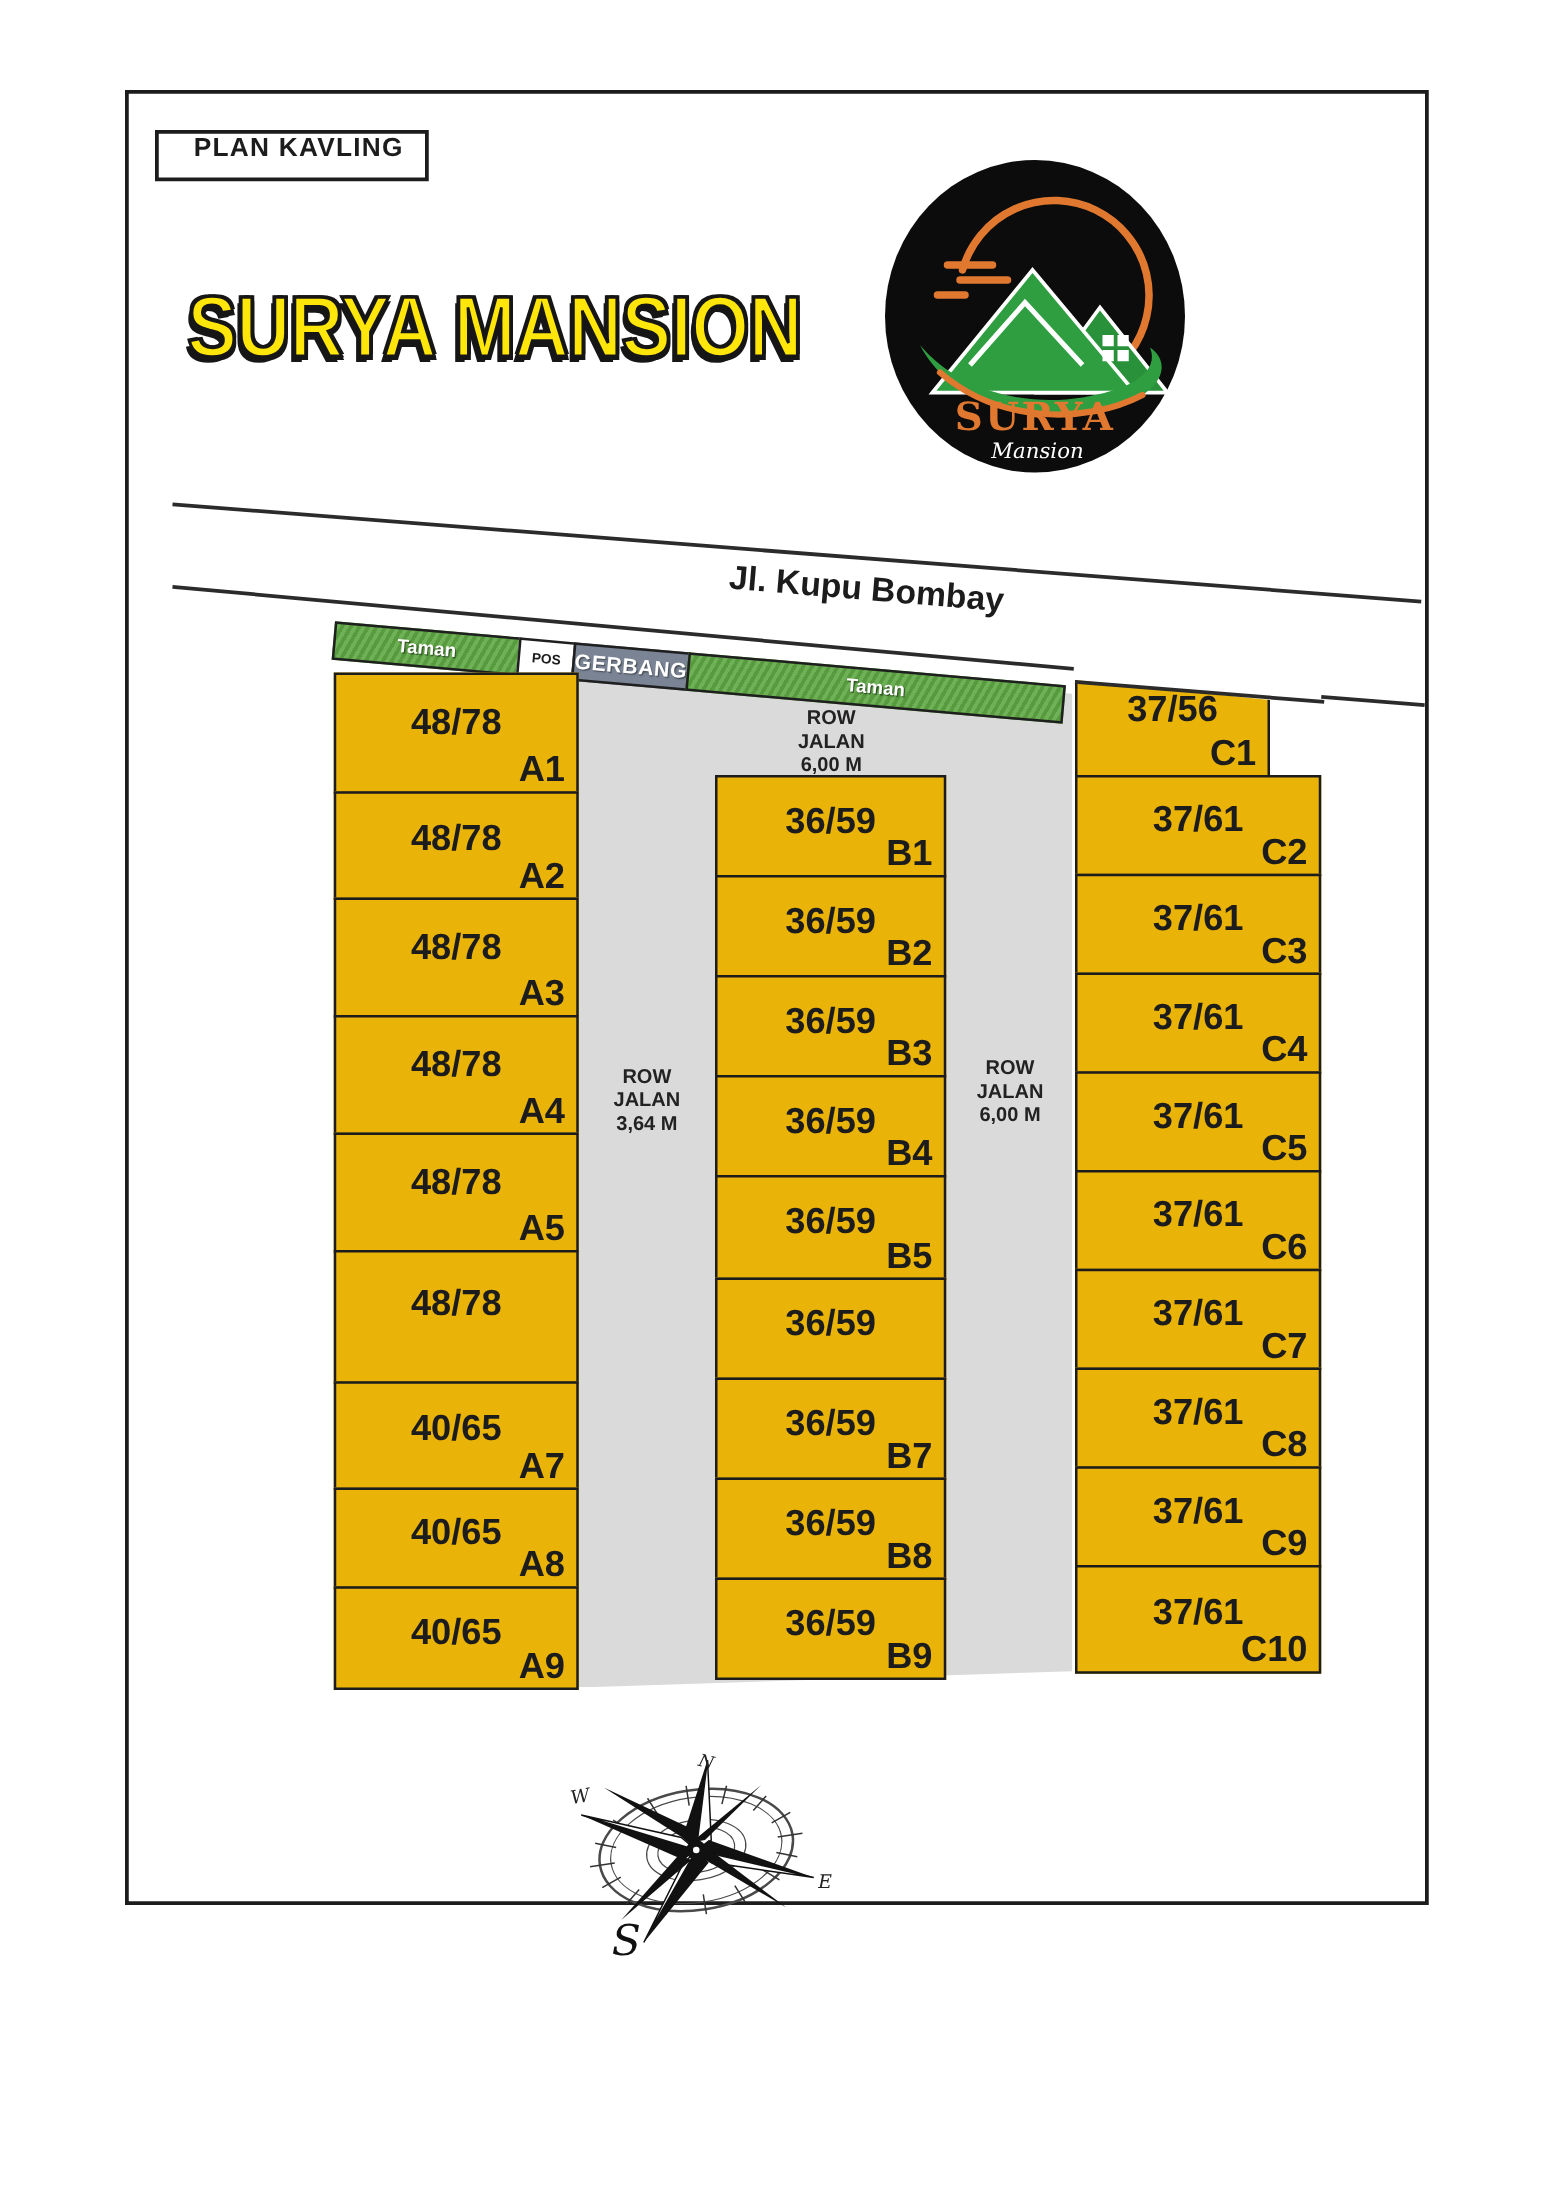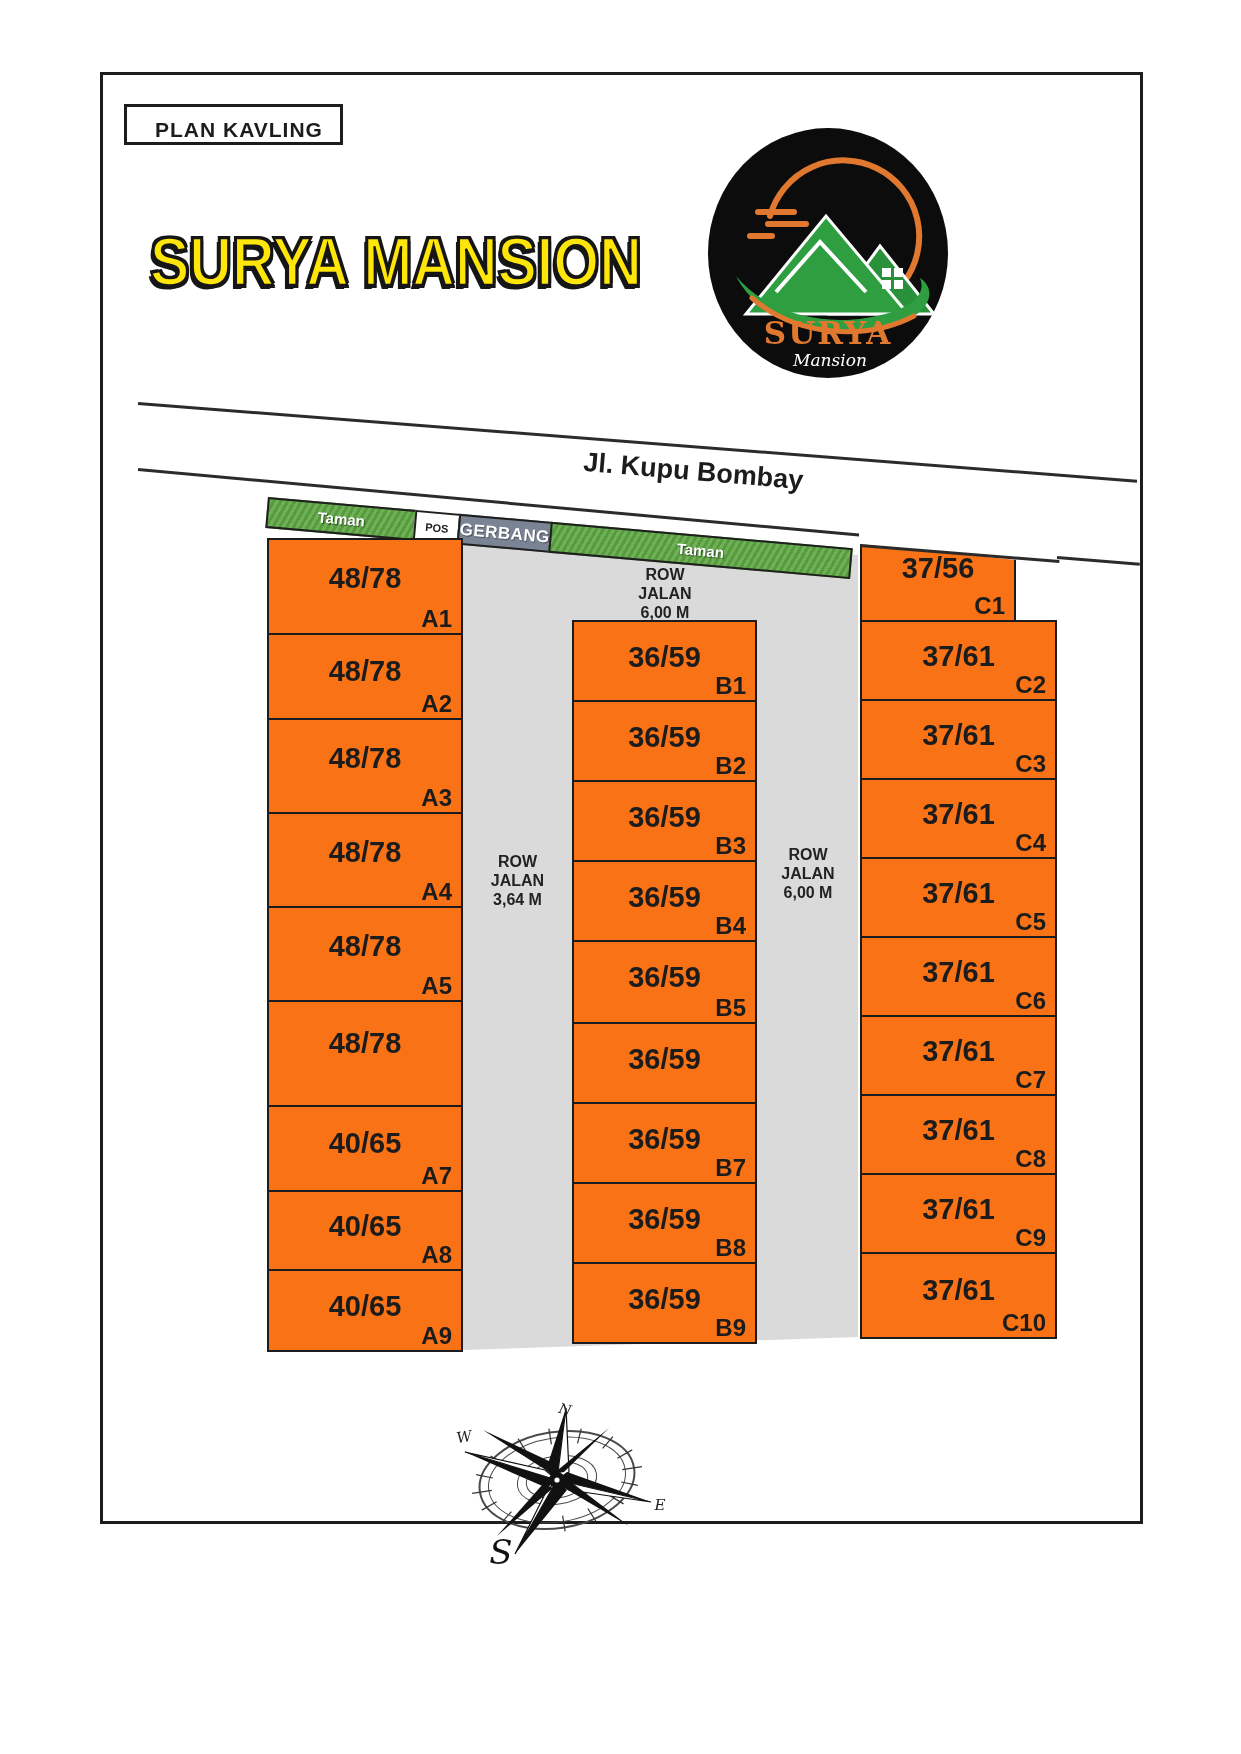--- a/index.html
+++ b/index.html
@@ -3,21 +3,21 @@
 <meta charset="utf-8">
 <style>
   html,body{margin:0;padding:0;background:#ffffff;}
   #canvas{position:relative;width:1241px;height:1754px;background:#fff;overflow:hidden;
           font-family:"Liberation Sans",sans-serif;color:#1c1c1c;}
   .abs{position:absolute;}
   
   #frame{left:100px;top:72px;width:1037px;height:1446px;border:3px solid #1c1c1c;}
   
   #plan-box{left:124px;top:104px;width:219px;height:41px;border:3px solid #1c1c1c;
-            display:flex;align-items:flex-end;box-sizing:border-box;}
+            display:flex;align-items:flex-start;box-sizing:border-box;}
   #plan-box span{font-weight:bold;font-size:21px;letter-spacing:1px;padding-left:28px;}
   #main-title{left:150px;top:222px;width:560px;font-weight:bold;font-size:59px;
               color:#ffe60a;letter-spacing:0px;transform:scaleY(1.16);transform-origin:top left;
               -webkit-text-stroke:2.2px #161616;
               text-shadow:-3px 4px 0 #161616,2px 3px 0 #161616,-2px -1px 0 #161616,2px -1px 0 #161616;}
   
   #logo{left:706px;top:126px;width:244px;height:254px;}
   
   .rline{position:absolute;height:3px;background:#2b2b2b;transform-origin:left center;z-index:2;}
   #rline1{left:138px;top:402px;width:1002px;transform:rotate(4.45deg);}
@@ -35,23 +35,23 @@
   .strip{height:100%;box-sizing:border-box;border:2px solid #1f1f1f;display:flex;
          align-items:center;justify-content:center;}
   .strip + .strip{margin-left:-2px;}
   .taman{background-color:#5ea843;
          background-image:repeating-linear-gradient(115deg,rgba(255,255,255,.10) 0 3px,rgba(0,0,0,.08) 3px 6px);
          color:#fff;font-weight:bold;font-size:15px;text-shadow:1px 1px 1px rgba(0,0,0,.55);}
   .pos{background:#fff;font-weight:bold;font-size:11px;}
   .gerbang{background:#7a8494;color:#fff;font-weight:bold;font-size:17px;letter-spacing:.5px;
            text-shadow:1px 1px 1px rgba(0,0,0,.4);}
   
-  .plot{position:absolute;background:#f97316;border:2px solid #1c1c1c;box-sizing:border-box;z-index:4;}
+  .plot{position:absolute;background:#eab308;border:2px solid #1c1c1c;box-sizing:border-box;z-index:4;}
   .psize{position:absolute;left:0;right:0;top:24%;text-align:center;font-weight:bold;font-size:29px;}
-  .plbl{position:absolute;right:9px;bottom:0px;font-weight:bold;font-size:24px;}
+  .plbl{position:absolute;right:9px;bottom:0px;font-weight:bold;font-size:29px;}
   
   .roadlbl{position:absolute;z-index:5;text-align:center;font-weight:bold;font-size:16px;
            line-height:1.2;color:#222;}
   #roadlbl-top{left:600px;top:565px;width:130px;}
   #roadlbl-left{left:465px;top:852px;width:105px;}
   #roadlbl-right{left:758px;top:845px;width:100px;}
   
   #compass{left:445px;top:1400px;width:228px;height:168px;}
   .serif-it{font-family:"DejaVu Serif",serif;font-style:italic;}
 </style>

